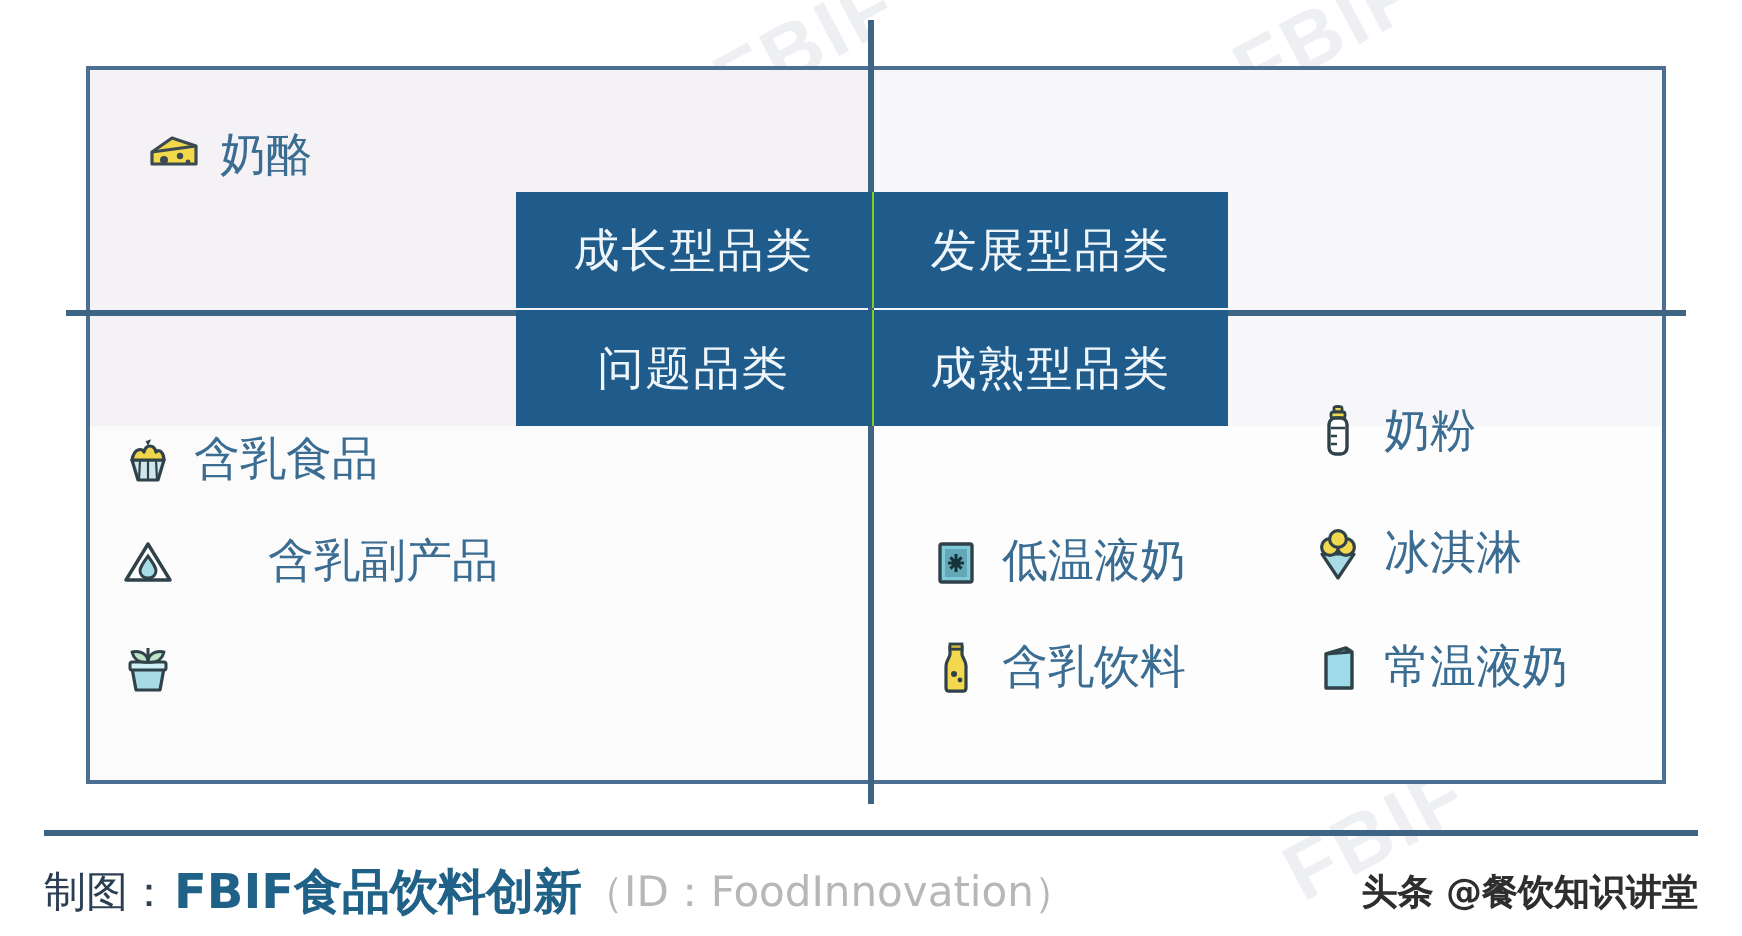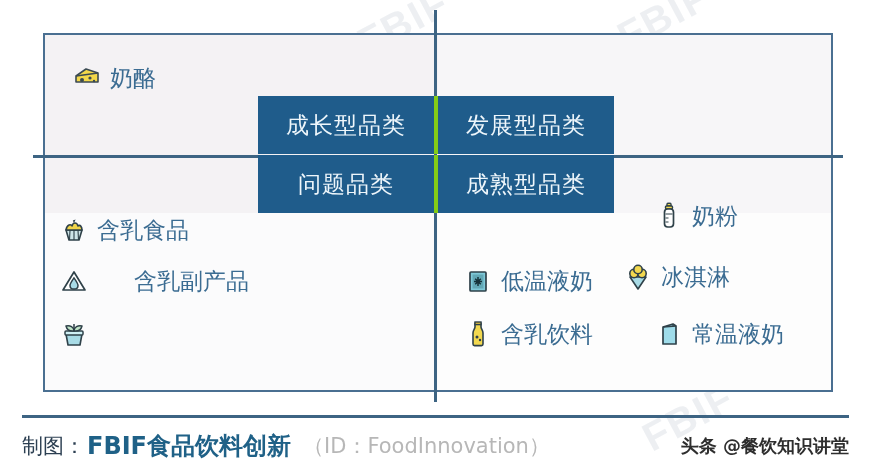--- a/index.html
+++ b/index.html
@@ -57,21 +57,21 @@
   .lbl-row.bottom{margin-top:1px;}
   .lbl{
     flex:1 1 0;
     background:#1f5c8b;
     color:#eef6fb;
     display:flex;align-items:center;justify-content:center;
     font-size:23px;
     letter-spacing:1px;
     font-family:"DejaVu Sans","Liberation Sans",sans-serif;
   }
-  .lbl.left{border-right:4px solid #84cc16;}
+  .lbl.left{border-right:1px solid #84cc16;}
 
   
   .item{
     position:absolute;
     display:flex;align-items:center;
     gap:9px;
     color:#3b6c92;
     font-size:23px;
     white-space:nowrap;
     font-family:"DejaVu Sans","Liberation Sans",sans-serif;
@@ -83,21 +83,21 @@
   .foot-rule{
     position:absolute;left:22px;top:415px;width:827px;height:3px;background:#3d6483;
   }
   .footer{
     position:absolute;left:22px;top:428px;width:827px;height:36px;
     display:flex;align-items:center;
   }
   .f-prefix{color:#2c3f52;font-size:21px;font-family:"DejaVu Sans","Liberation Sans",sans-serif;}
   .f-brand{color:#1f6187;font-size:24px;font-weight:bold;margin-left:2px;
            font-family:"DejaVu Sans","Liberation Sans",sans-serif;}
-  .f-id{color:#b7b7b7;font-size:21px;margin-left:12px;
+  .f-id{color:#b7b7b7;font-size:21px;
         font-family:"DejaVu Sans","Liberation Sans",sans-serif;}
   .f-right{
     margin-left:auto;color:#2e2e2e;font-size:18px;font-weight:bold;
     font-family:"DejaVu Sans","Liberation Sans",sans-serif;
     letter-spacing:0px;
   }
 </style>
 </head>
 <body>
 
@@ -197,21 +197,21 @@
       <svg viewBox="0 0 28 28" width="28" height="28">
         <path d="M12 2 C12 1 16 1 16 2 L16 4 L12 4 Z" fill="#f2d84f" stroke="#2f4149" stroke-width="1.4"></path>
         <rect x="10.5" y="4" width="7" height="3" rx="1" fill="#f2d84f" stroke="#2f4149" stroke-width="1.4"></rect>
         <rect x="9.5" y="7" width="9" height="18" rx="3.2" fill="#ffffff" stroke="#2f4149" stroke-width="1.7"></rect>
         <path d="M10.5 12 L17.5 12 M10.5 16 L13.5 16 M10.5 20 L13.5 20" stroke="#2f4149" stroke-width="1.2"></path>
       </svg>
     </span>
     <span class="txt">奶粉</span>
   </div>
 
-  <div class="item" style="left:624px;top:263px;">
+  <div class="item" style="left:655px;top:263px;">
     <span class="ico">
       <svg viewBox="0 0 28 28" width="28" height="28">
         <path d="M6 14 L22 14 L14 26 Z" fill="#a8dbe6" stroke="#2f4149" stroke-width="1.6" stroke-linejoin="round"></path>
         <circle cx="10" cy="10.5" r="4.2" fill="#f2d84f" stroke="#2f4149" stroke-width="1.6"></circle>
         <circle cx="18" cy="10.5" r="4.2" fill="#f2d84f" stroke="#2f4149" stroke-width="1.6"></circle>
         <circle cx="14" cy="6.5" r="4.2" fill="#f2d84f" stroke="#2f4149" stroke-width="1.6"></circle>
       </svg>
     </span>
     <span class="txt">冰淇淋</span>
   </div>

